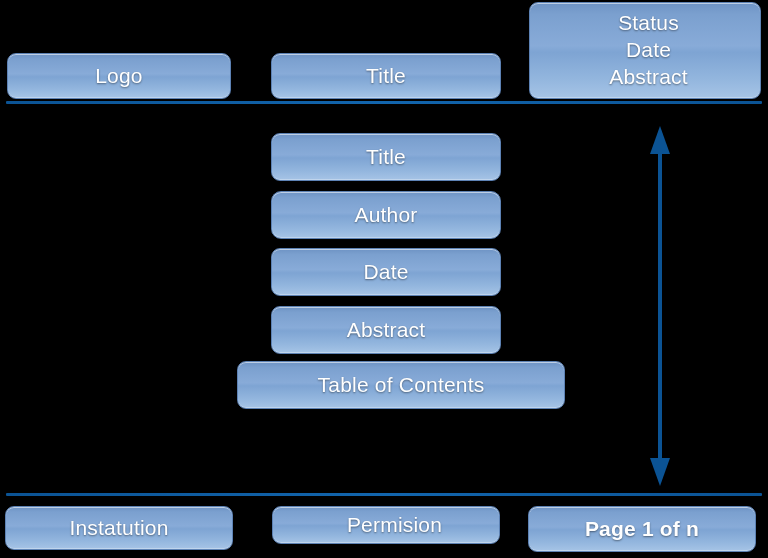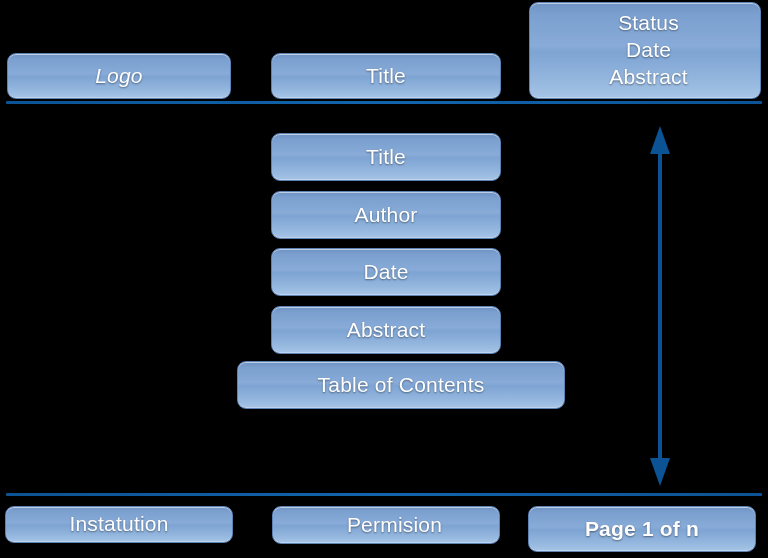--- a/index.html
+++ b/index.html
@@ -73,41 +73,41 @@
   }
   .arrow-wrap svg {
     display: block;
   }
 </style>
 </head>
 <body>
 
 <div id="page-root">
 
-  <div class="gbox" style="left:7px; top:53px; width:224px; height:46px;font-style:italic;">
+  <div class="gbox" style="left:7px; top:53px; width:224px; height:46px;">
     <span class="lbl">Logo</span>
   </div>
 
   <div class="gbox" style="left:271px; top:53px; width:230px; height:46px;">
     <span class="lbl">Title</span>
   </div>
 
   <div class="gbox" style="left:529px; top:2px; width:232px; height:97px; flex-direction:column; padding-left:7px;">
     <span class="lbl">Status</span>
     <span class="lbl">Date</span>
     <span class="lbl">Abstract</span>
   </div>
 
   <div class="rule" style="left:6px; top:101px; width:756px;"></div>
 
   <div class="gbox" style="left:271px; top:133px; width:230px; height:48px;">
     <span class="lbl">Title</span>
   </div>
 
-  <div class="gbox" style="left:271px; top:191px; width:230px; height:48px;">
+  <div class="gbox" style="left:271px; top:191px; width:230px; height:48px;border-radius:10px;">
     <span class="lbl">Author</span>
   </div>
 
   <div class="gbox" style="left:271px; top:248px; width:230px; height:48px;">
     <span class="lbl">Date</span>
   </div>
 
   <div class="gbox" style="left:271px; top:306px; width:230px; height:48px;">
     <span class="lbl">Abstract</span>
   </div>
@@ -119,21 +119,21 @@
   <div class="arrow-wrap" style="left:640px; top:124px; width:40px; height:364px;">
     <svg width="40" height="364" viewBox="0 0 40 364" xmlns="http://www.w3.org/2000/svg">
       <line x1="20" y1="10" x2="20" y2="354" stroke="#0b5394" stroke-width="4"></line>
       <polygon points="20,2 30,30 10,30" fill="#0b5394"></polygon>
       <polygon points="20,362 30,334 10,334" fill="#0b5394"></polygon>
     </svg>
   </div>
 
   <div class="rule" style="left:6px; top:493px; width:756px;"></div>
 
-  <div class="gbox" style="left:5px; top:506px; width:228px; height:37px;">
+  <div class="gbox" style="left:5px; top:506px; width:228px; height:44px;">
     <span class="lbl">Instatution</span>
   </div>
 
   <div class="gbox" style="left:272px; top:506px; width:228px; height:38px;padding-left:17px;">
     <span class="lbl">Permision</span>
   </div>
 
   <div class="gbox" style="left:528px; top:506px; width:228px; height:46px;font-weight:bold;">
     <span class="lbl">Page 1 of n</span>
   </div>

